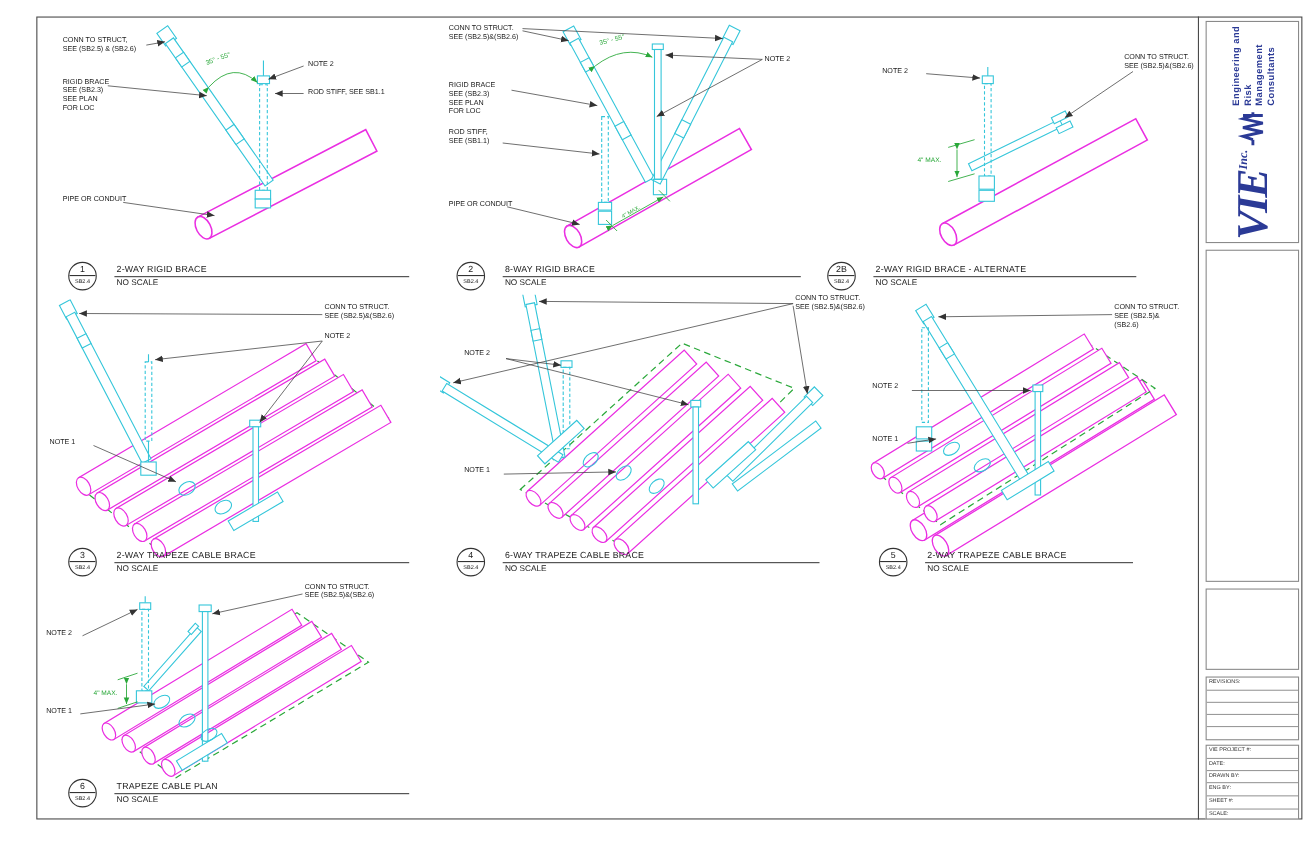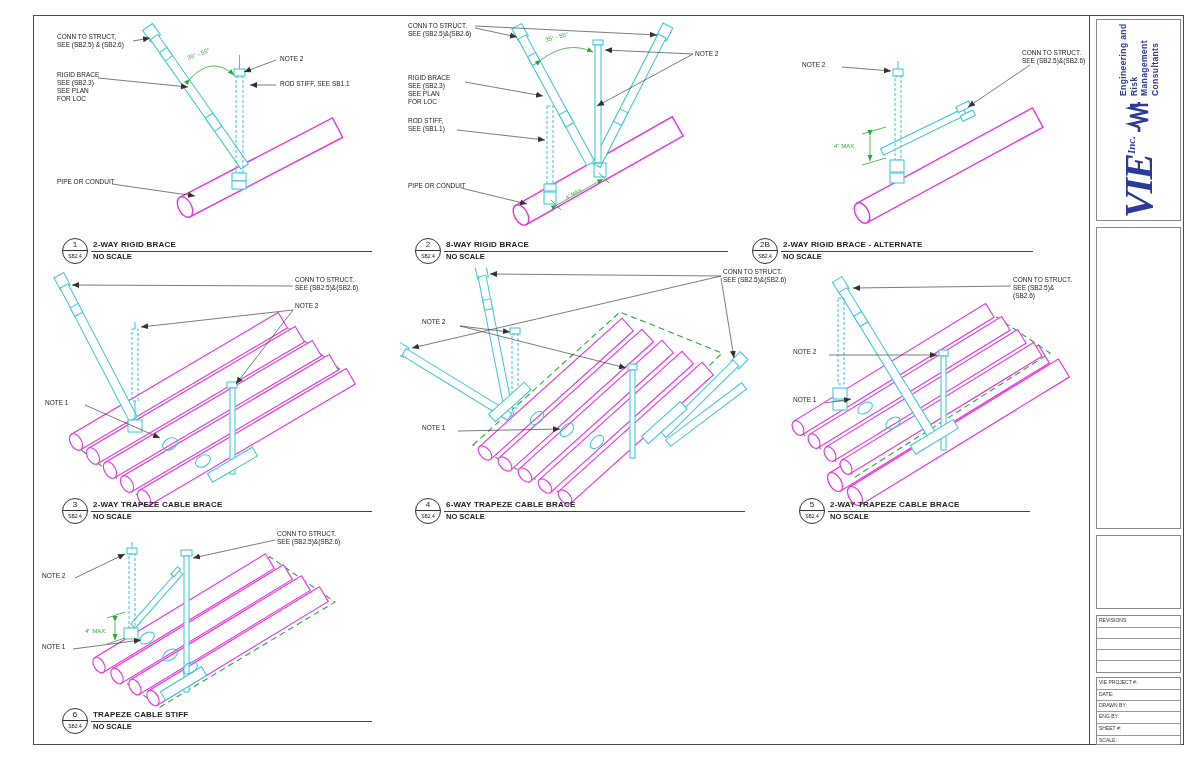--- a/index.html
+++ b/index.html
@@ -10,21 +10,21 @@
   .tb-sep{position:absolute;left:1089px;top:15px;height:730px;border-left:1.2px solid #4a4a4a;}
   .detail{position:absolute;}
   .detail svg{position:absolute;left:0;top:0;}
   .lbl{position:absolute;font-size:6.5px;line-height:8px;color:#1c1c1c;white-space:pre-line;}
   .lbl-green{position:absolute;font-size:6px;line-height:7px;color:#2aa83a;white-space:nowrap;}
   .dtitle{position:absolute;display:flex;align-items:flex-start;}
   .dcircle{width:26px;height:26px;border:1.1px solid #333;border-radius:50%;box-sizing:border-box;
         flex:0 0 26px;margin-top:-2px;overflow:hidden;background:#fff;}
   .dnum{height:11px;line-height:12px;text-align:center;font-size:8px;border-bottom:1px solid #333;}
   .dref{height:11px;line-height:11px;text-align:center;font-size:5px;}
-  .dtext{flex:1;margin-left:3px;font-weight:bold;}
+  .dtext{flex:1;margin-left:16px;}
   .dname{font-size:8px;line-height:10px;padding:0 0 1px 2px;border-bottom:1.2px solid #444;letter-spacing:.2px;}
   .dscale{font-size:7.5px;line-height:10px;padding-left:2px;}
   .tb-box{position:absolute;left:1096px;width:85px;border:1px solid #8a8a8a;box-sizing:border-box;background:#fff;}
   .tb-row{border-top:1px solid #9a9a9a;font-size:5px;line-height:6px;padding:1px 0 0 2px;box-sizing:border-box;color:#333;}
   .tb-row.first{border-top:none;}
   .logo-wrap{position:absolute;left:50%;top:50%;transform:translate(-50%,-50%) rotate(-90deg);
         width:196px;height:80px;display:flex;flex-direction:row;align-items:center;justify-content:center;}
   .brand-row{display:flex;align-items:center;}
   .brand{font-family:"Liberation Serif",serif;font-style:italic;font-weight:bold;
         font-size:40px;line-height:40px;color:#2b3a96;letter-spacing:-2px;}
@@ -538,21 +538,21 @@
 SEE (SB2.5)&amp;(SB2.6)</div>
     <div class="lbl" style="left:7px;top:115px">NOTE 1</div>
     <div class="lbl-green" style="left:50px;top:100px">4" MAX.</div>
   </div>
   <div class="dtitle" style="left:62px;top:710px;width:310px">
     <div class="dcircle">
       <div class="dnum">6</div>
       <div class="dref">SB2.4</div>
     </div>
     <div class="dtext">
-        <div class="dname">TRAPEZE CABLE STIFF</div>
+        <div class="dname">TRAPEZE CABLE PLAN</div>
       <div class="dscale">NO SCALE</div>
       </div>
   </div>
 
   <div class="tb-box" style="top:19px;height:202px">
     <div class="logo-wrap">
       <div class="brand-row">
         <span class="brand">VIE</span>
         <span class="brand-inc">Inc.</span>
         <svg width="34" height="30" viewBox="0 0 34 30">

